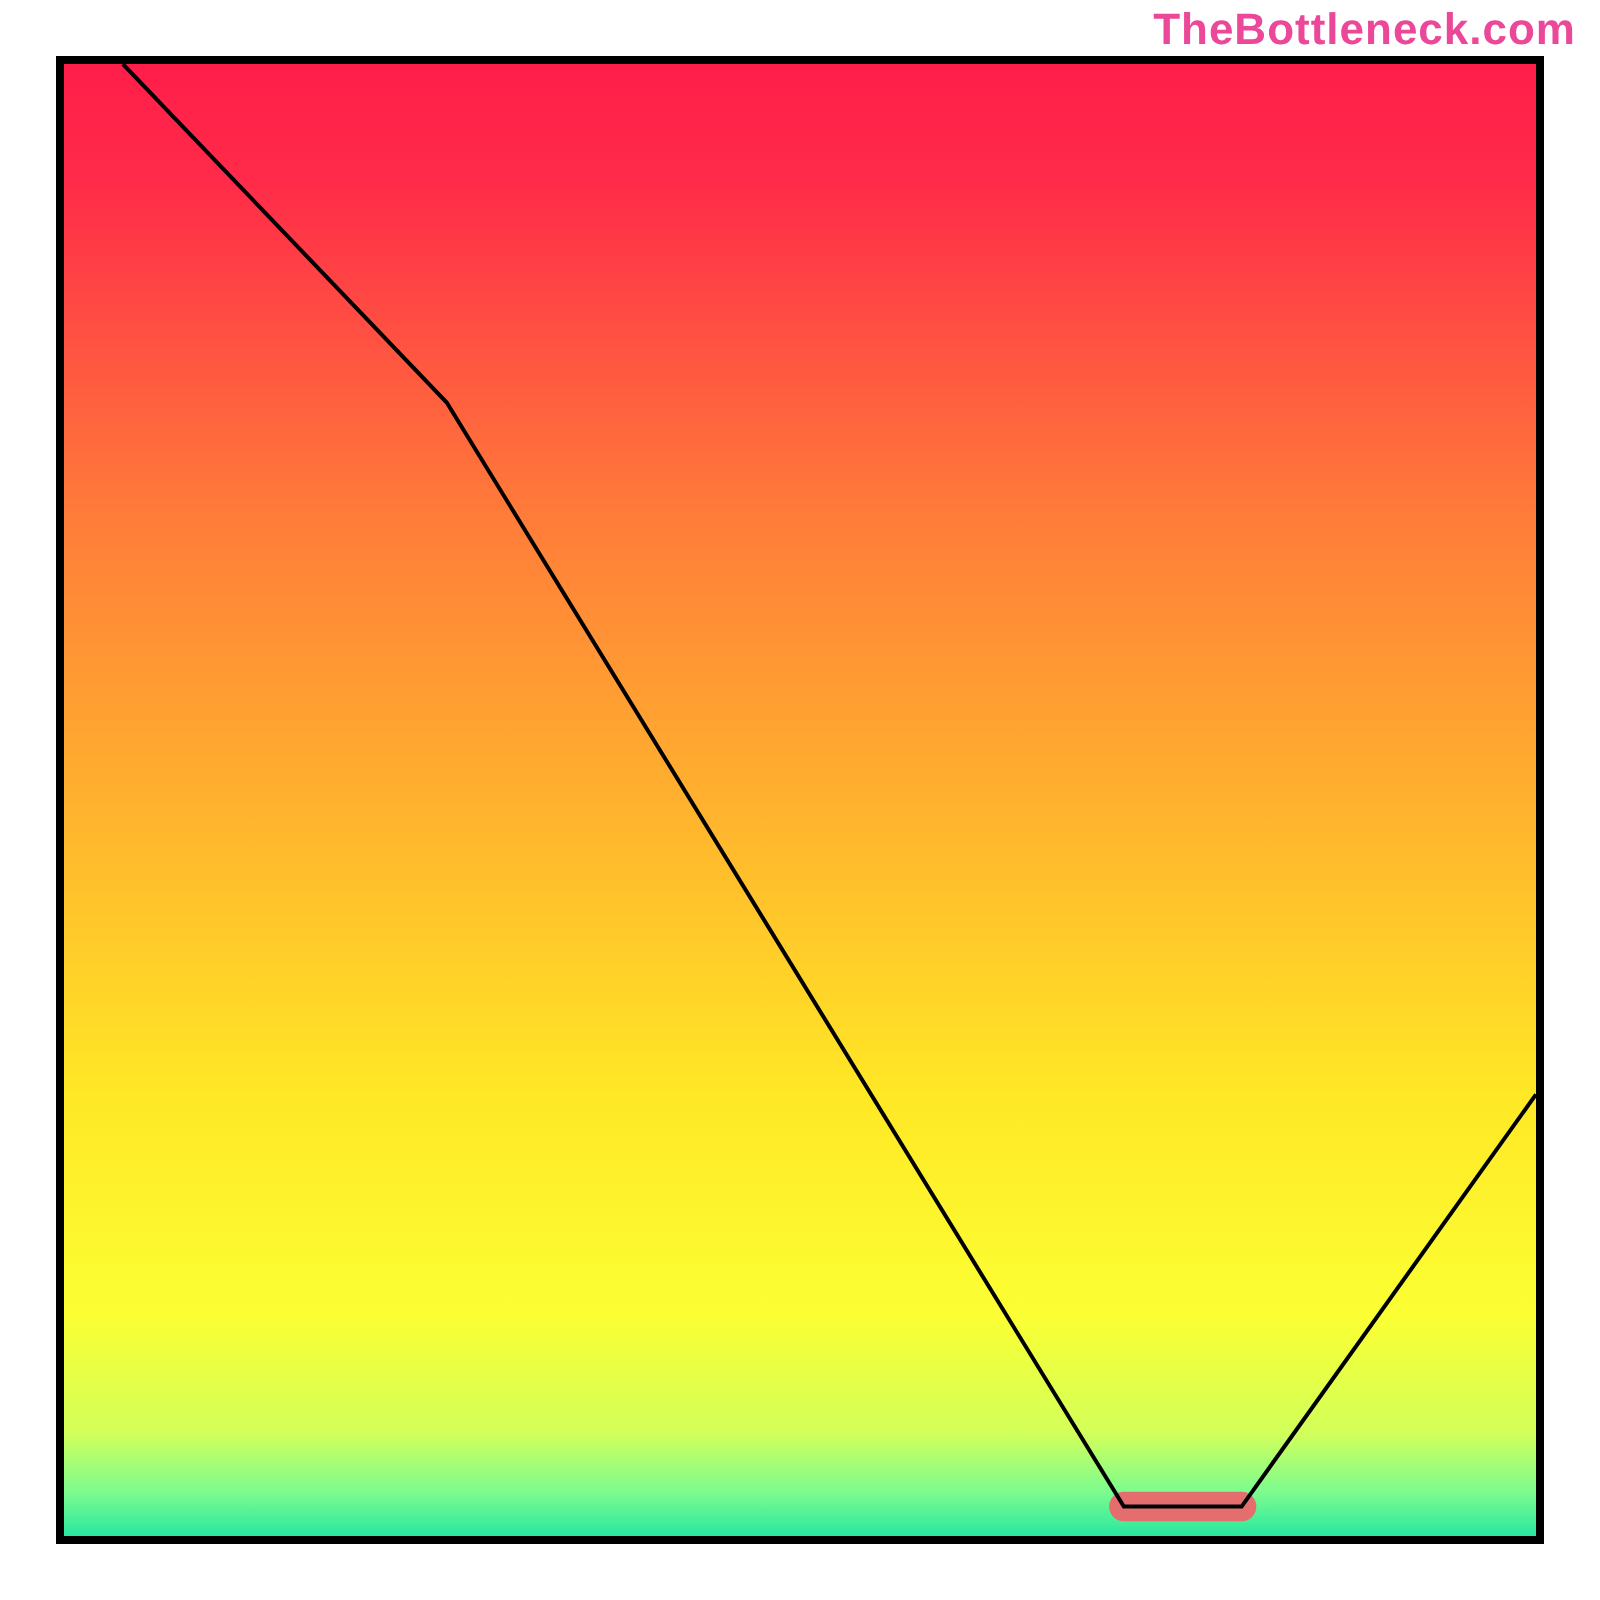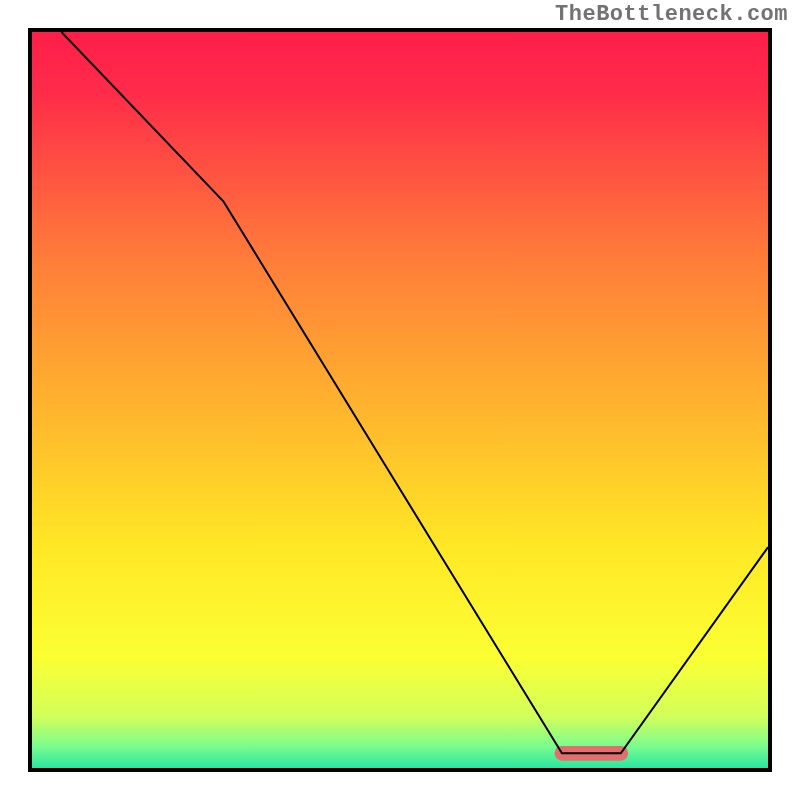--- a/index.html
+++ b/index.html
@@ -14,23 +14,22 @@
     position: relative;
     width: 800px;
     height: 800px;
   }
   .watermark {
     position: absolute;
     top: 2px;
     right: 12px;
     font-size: 22px;
     font-weight: bold;
-    color: #737373;
+    color: #ec4899;
     letter-spacing: 0.5px;
-    font-family: Liberation Mono, monospace;
   }
   .chart-frame {
     position: absolute;
     left: 28px;
     top: 28px;
     width: 744px;
     height: 744px;
     border: 4px solid #000;
     box-sizing: border-box;
   }

